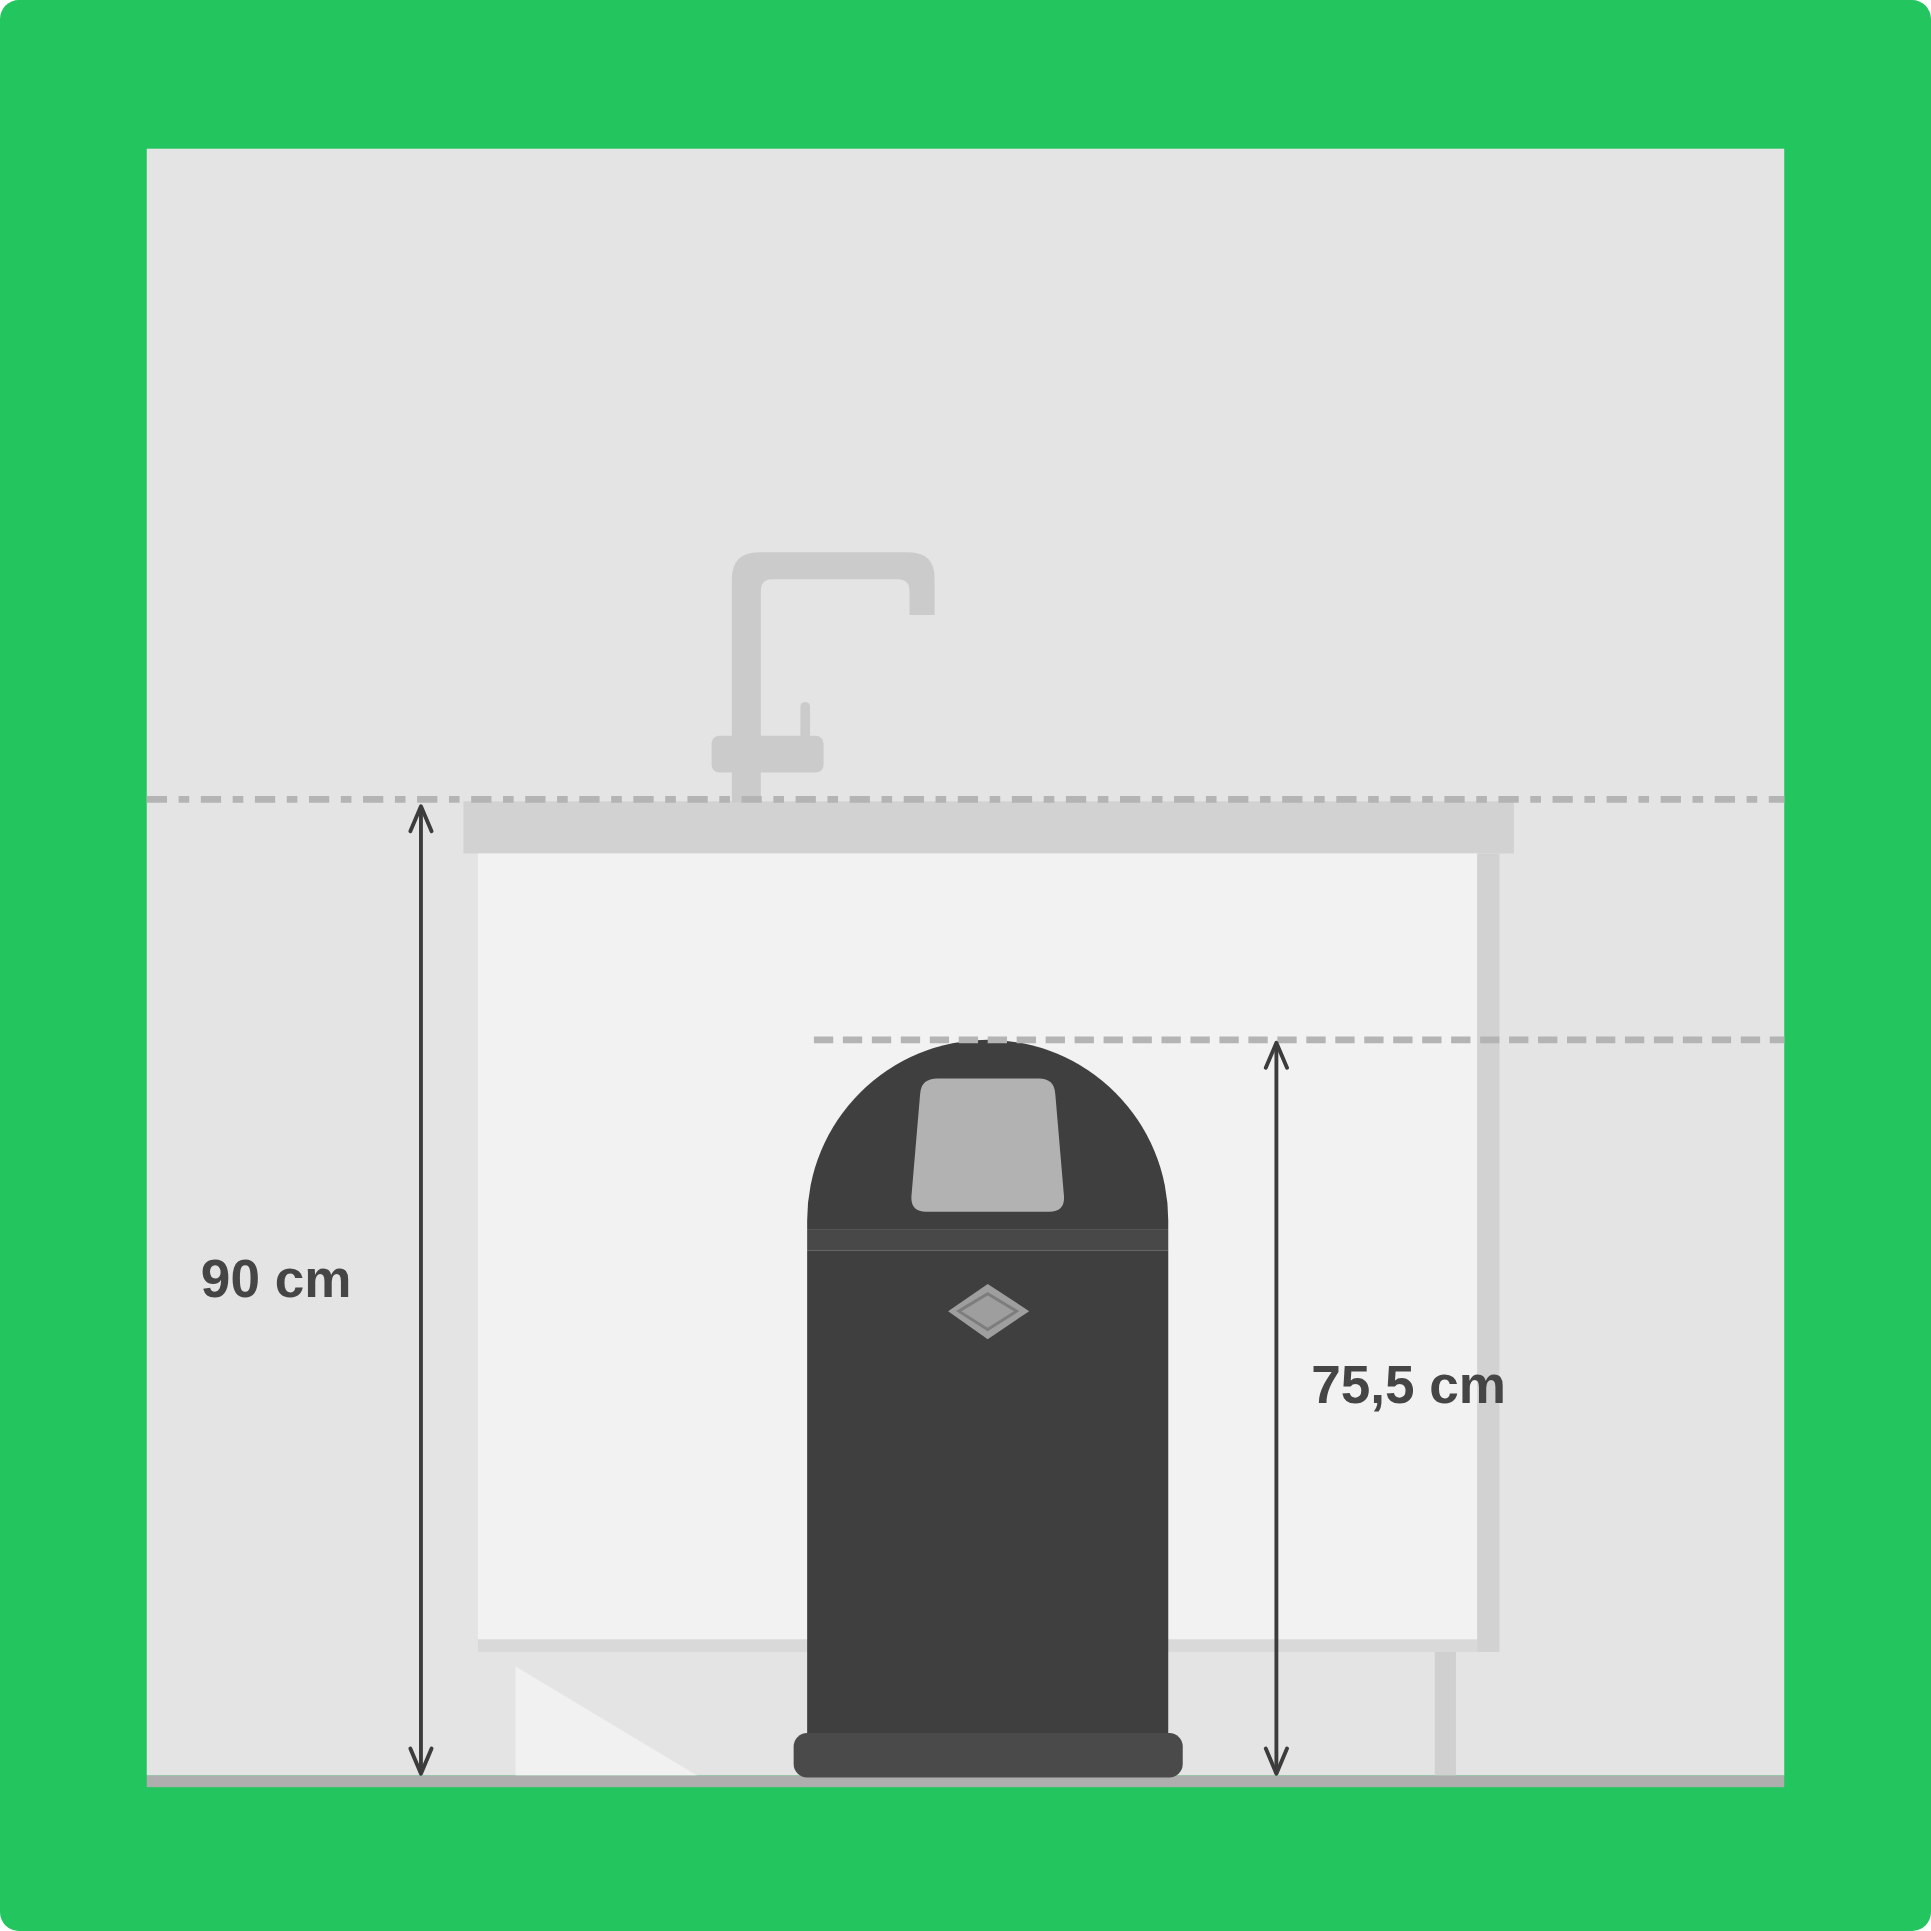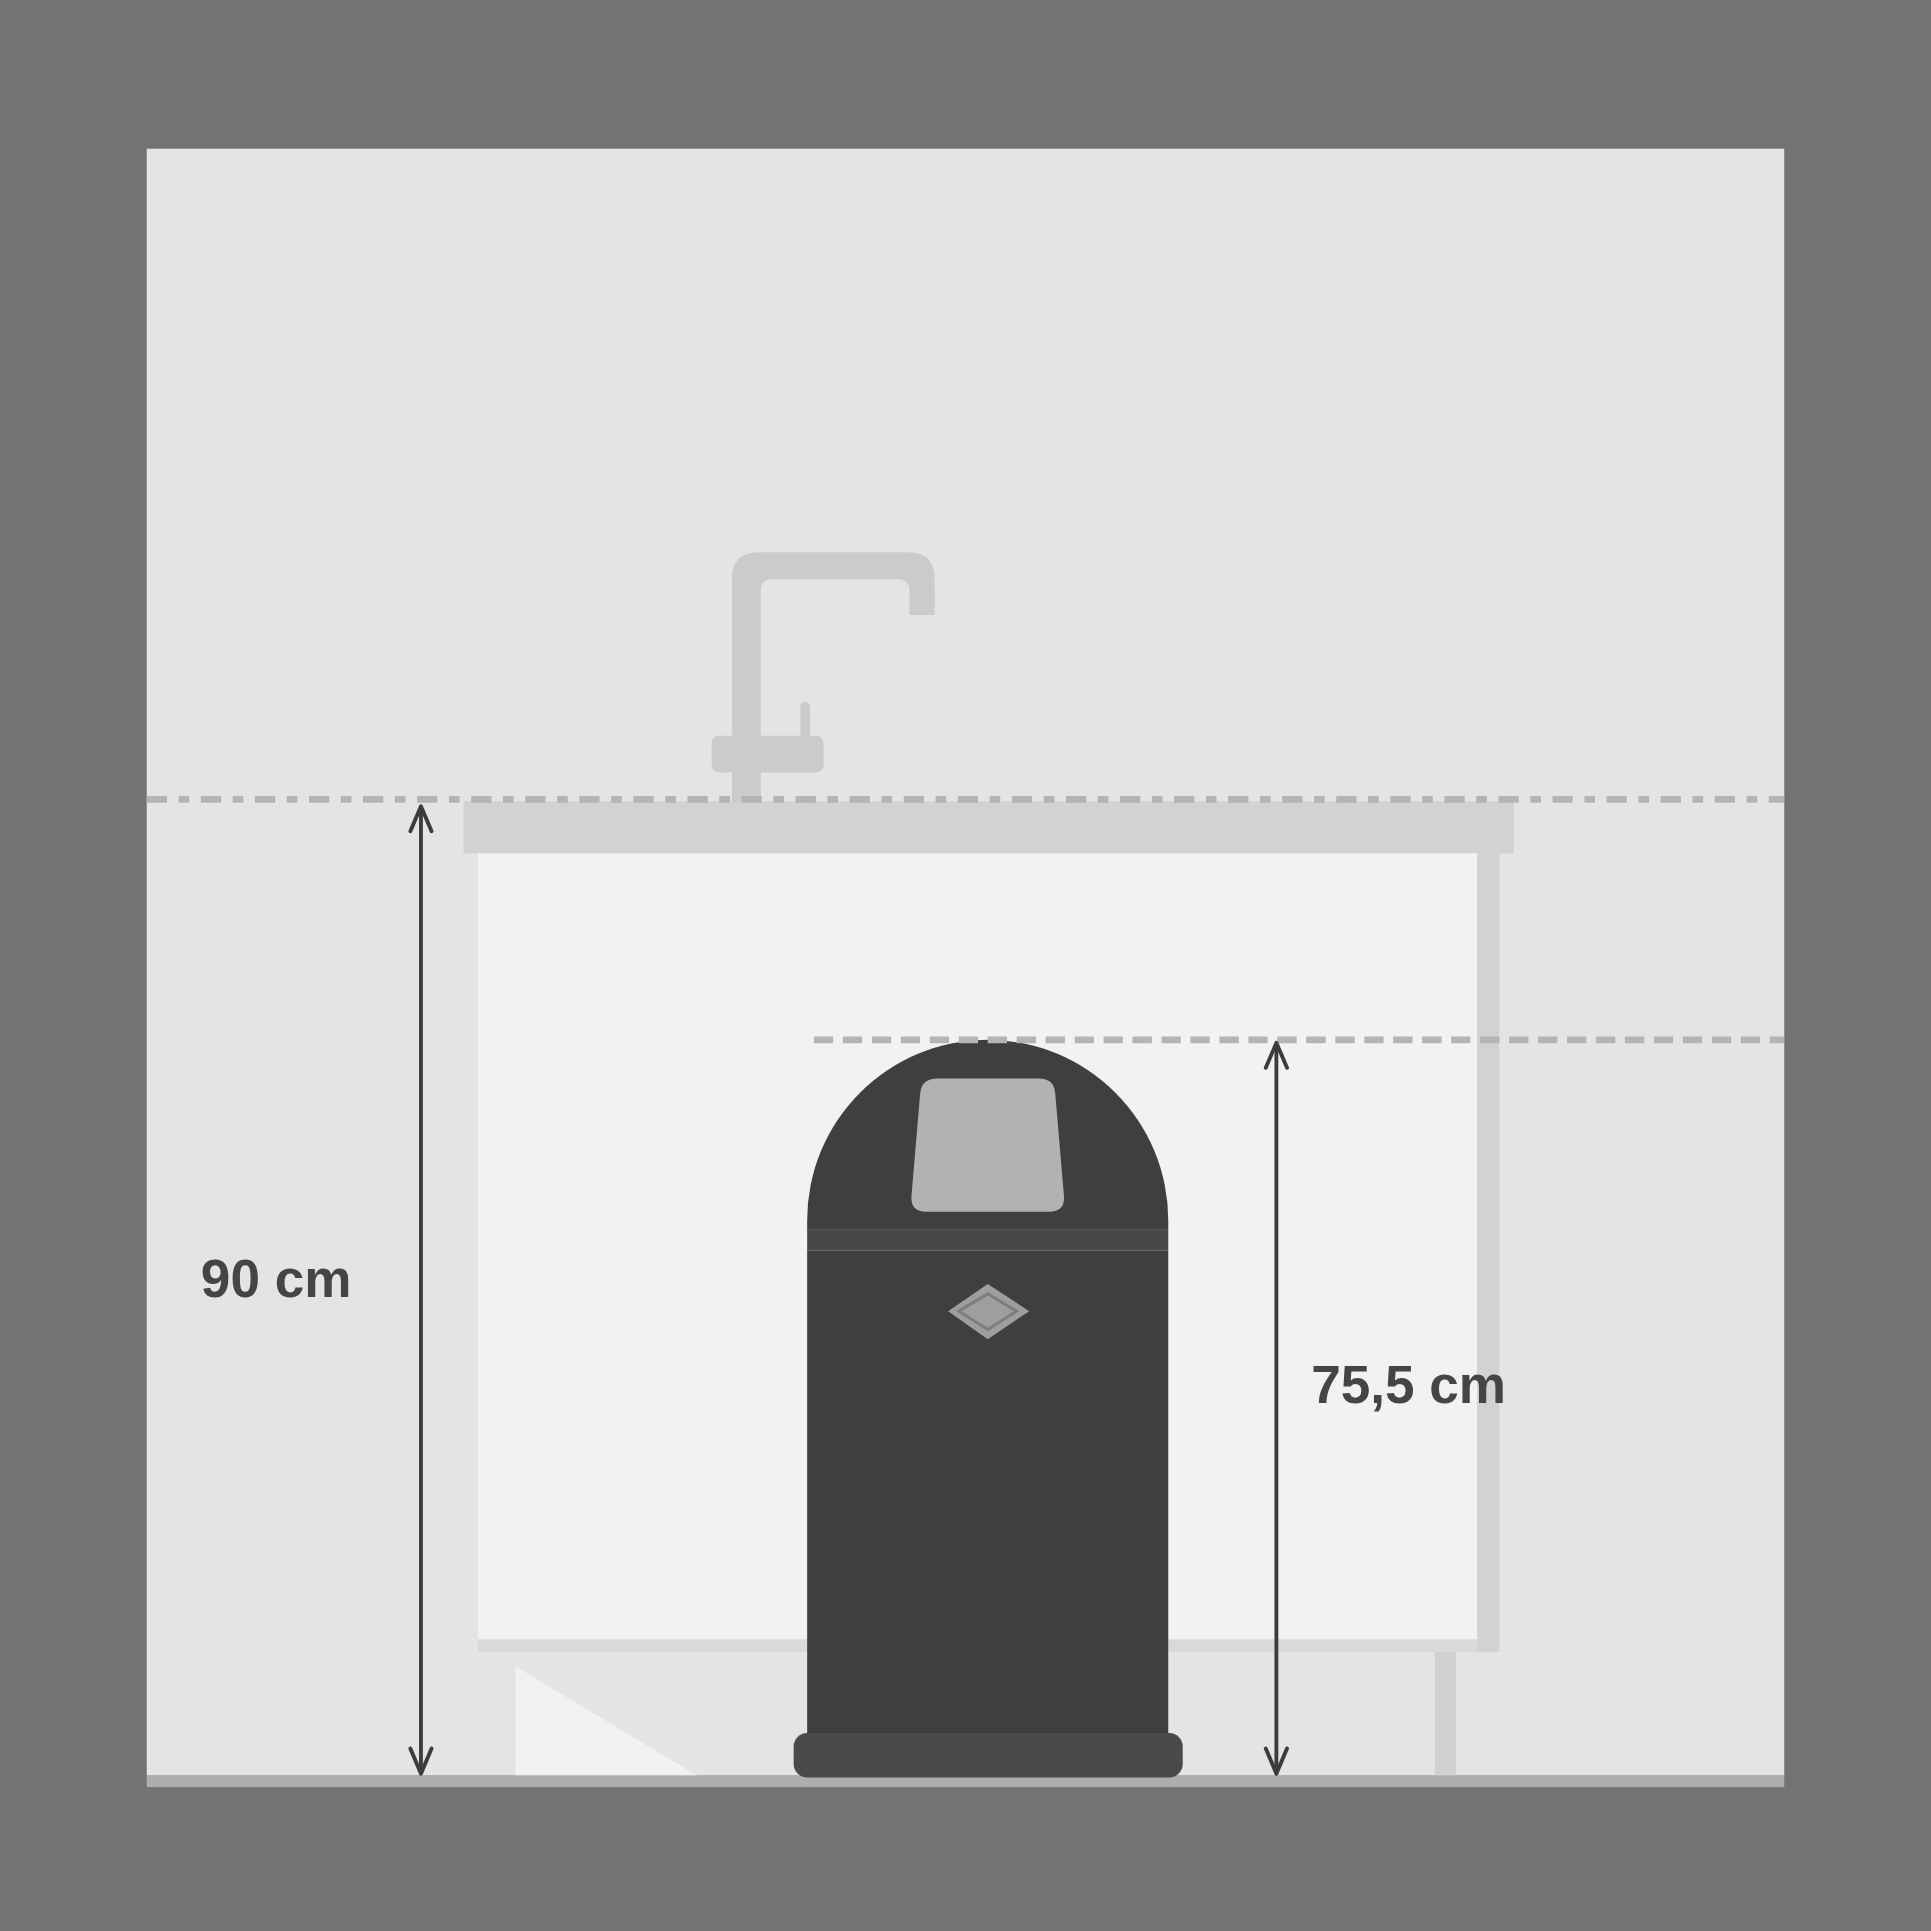--- a/index.html
+++ b/index.html
@@ -1,21 +1,22 @@
 <!DOCTYPE html>
 <html><head>
 <meta charset="utf-8">
 <style>
   html, body { margin: 0; padding: 0; background: #ffffff; }
   .stage {
     position: relative;
     width: 1931px;
     height: 1931px;
-    background: #737373;
+    background: #22c55e;
     font-family: "Liberation Sans", sans-serif;
+    border-radius: 19px;
   }
   .stage svg { position: absolute; left: 0; top: 0; }
   .dim-label {
     font-family: "Liberation Sans", sans-serif;
     font-weight: bold;
     font-size: 55px;
   }
 </style>
 </head>
 <body>

